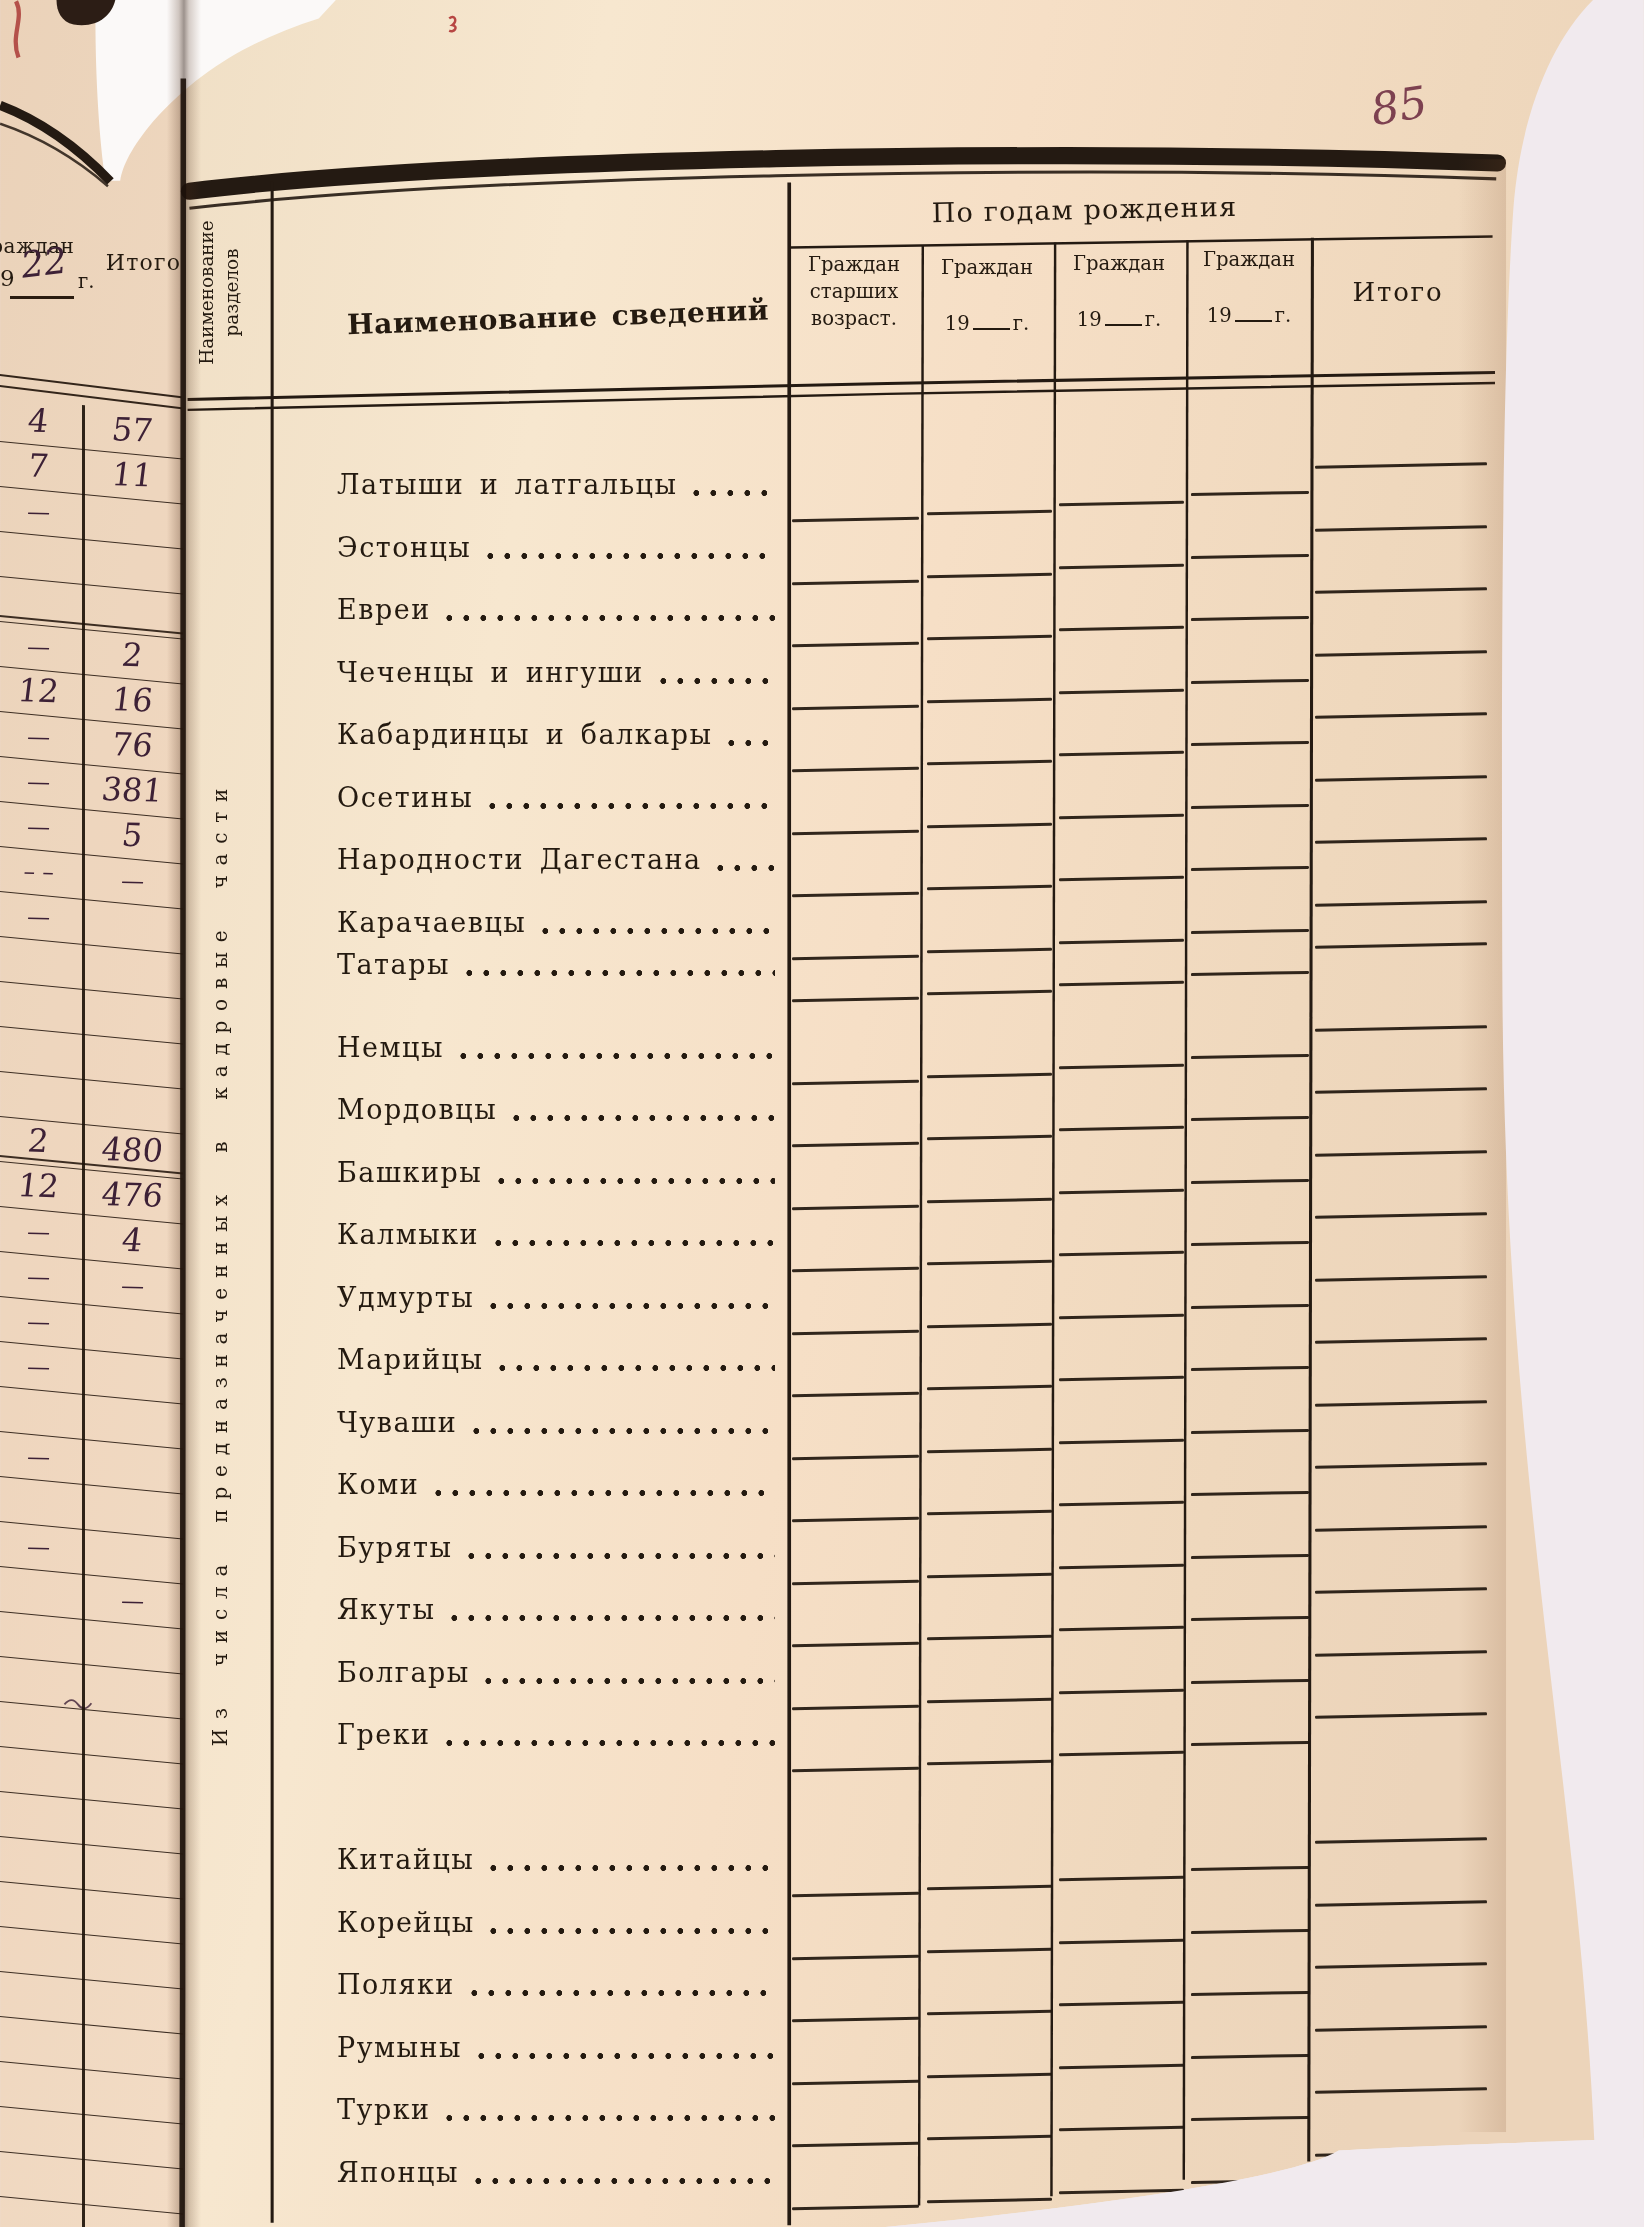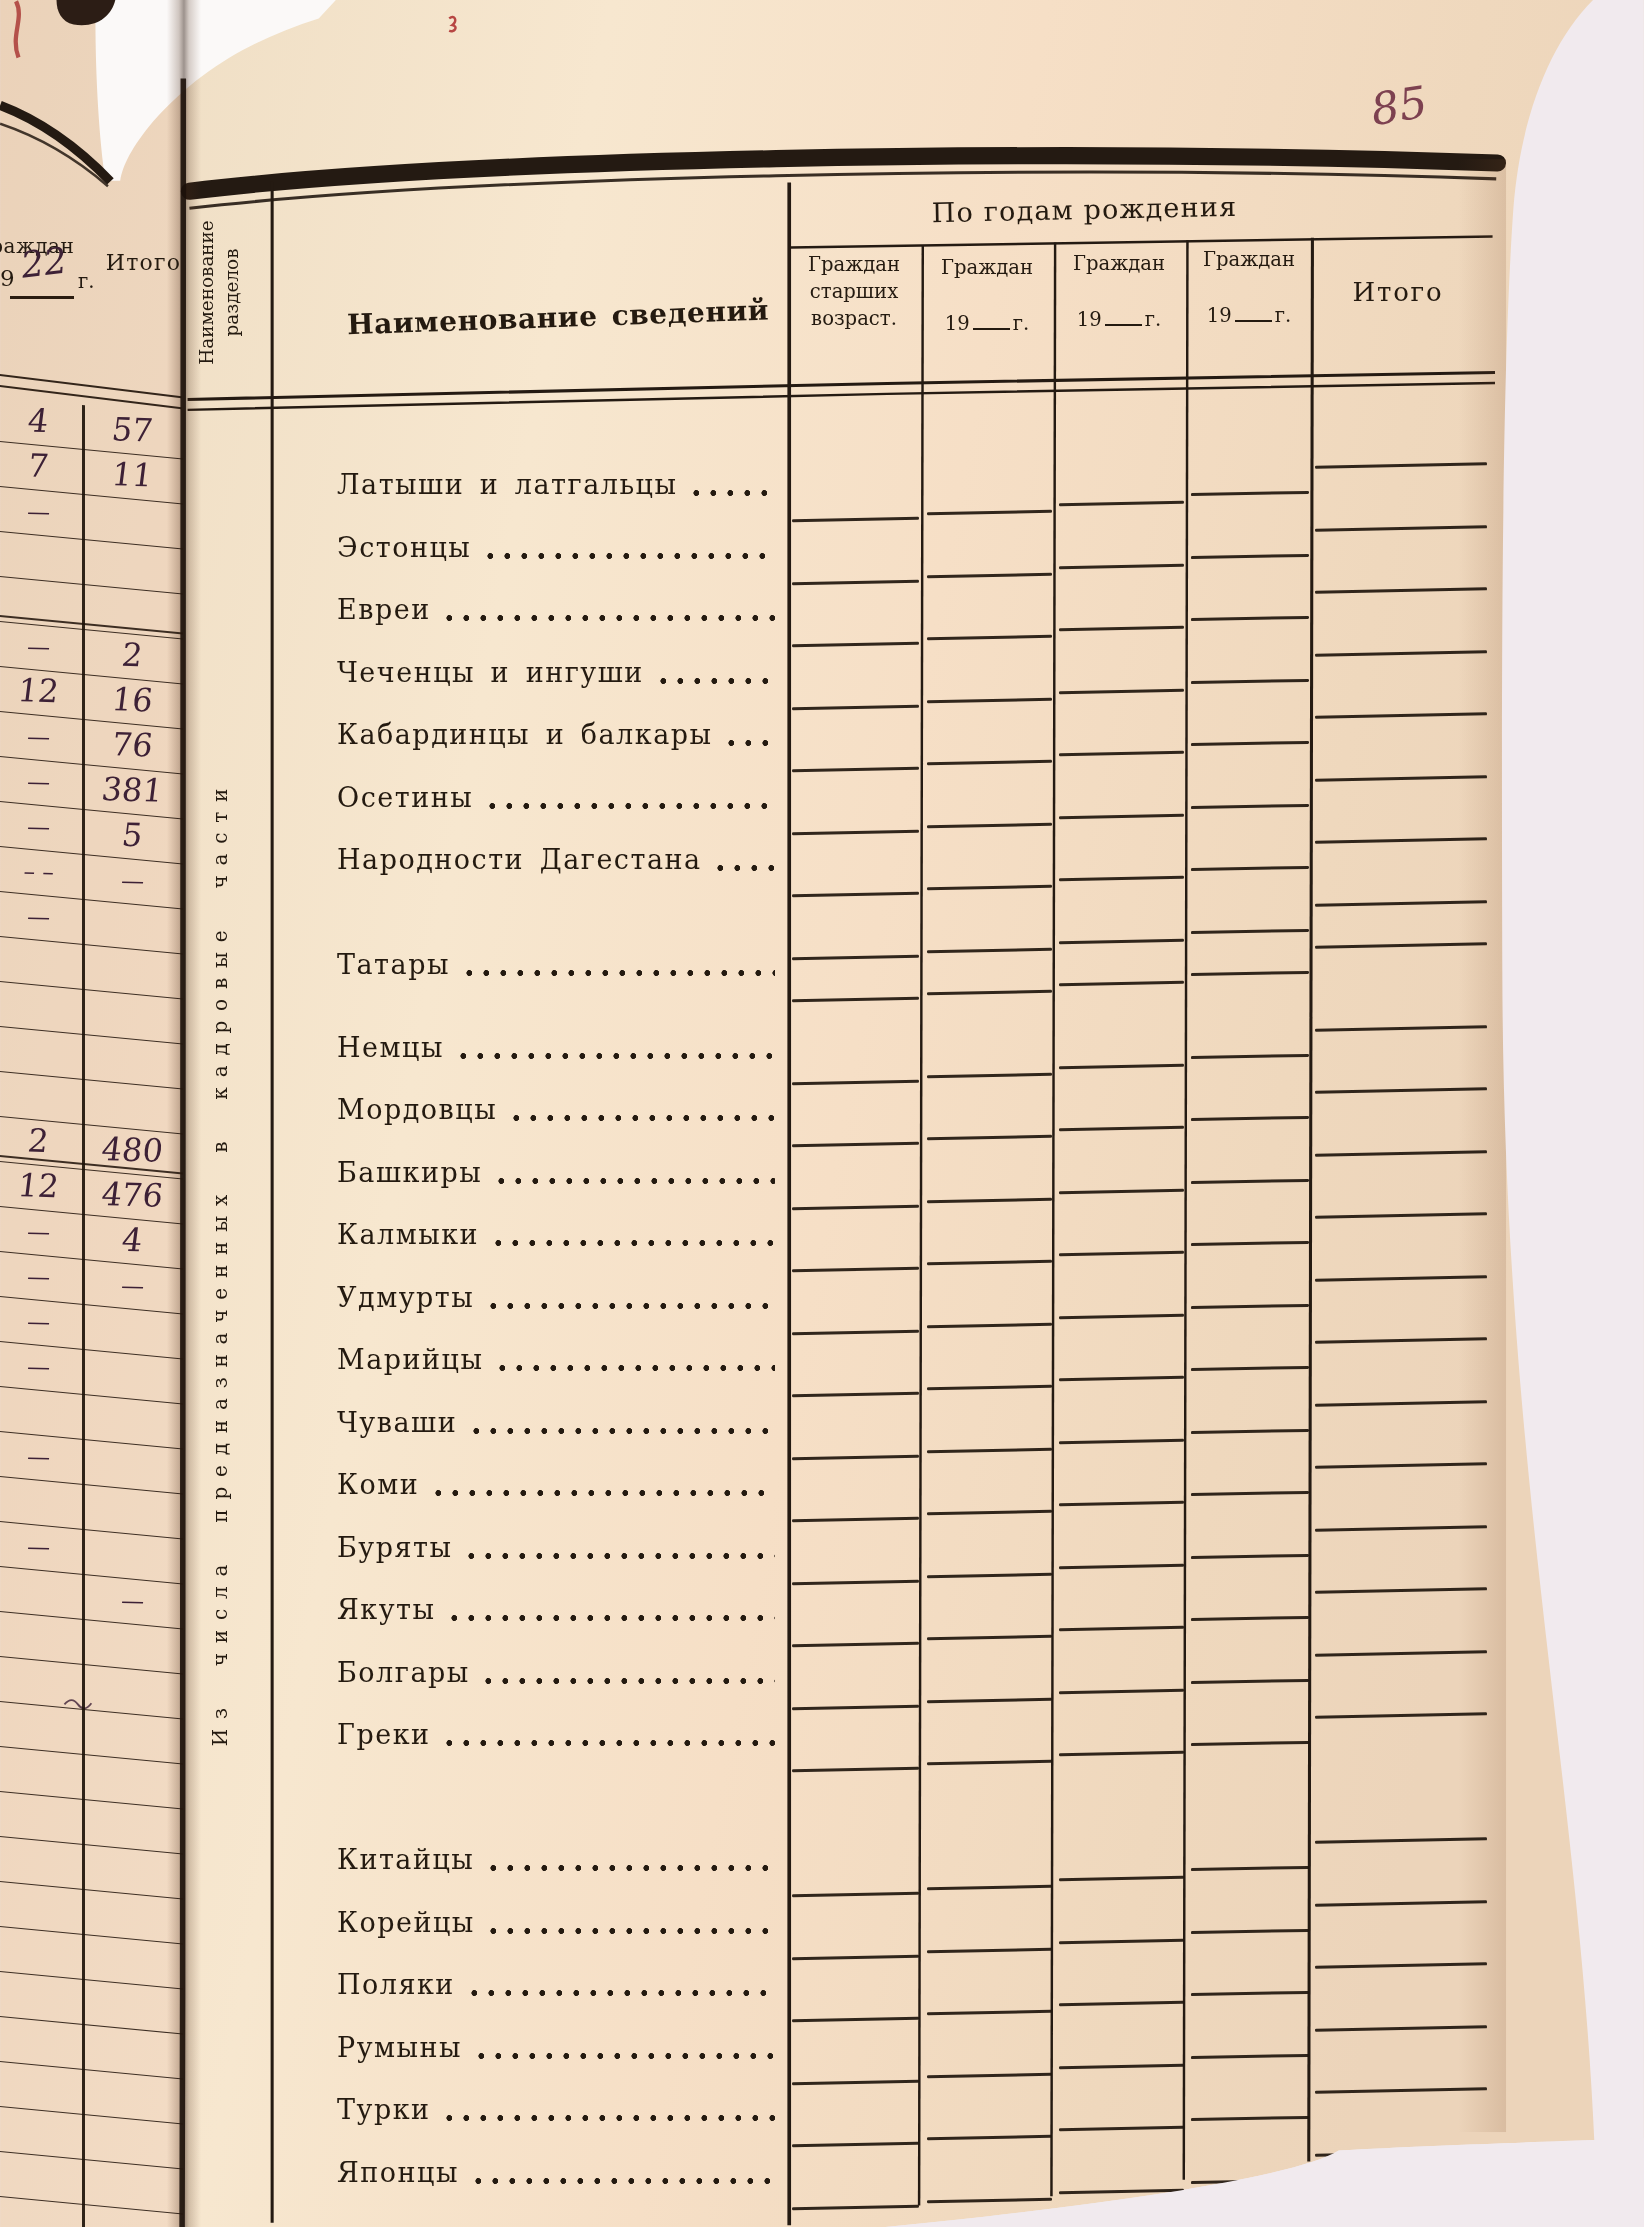--- a/index.html
+++ b/index.html
@@ -425,20 +425,24 @@
       <span class="nlabel">Народности Дагестана</span>
       <span class="leader"></span>
     </div>
     <div class="cl cl0" style="top: 66px;"></div>
     <div class="cl cl1" style="top: 59px;"></div>
     <div class="cl cl2" style="top: 50px;"></div>
     <div class="cl cl3" style="top: 40px;"></div>
     <div class="cl cl4" style="top: 12.3px;"></div>
   </div>
       <div class="nrow" style="top: 890px;">
+    <div class="rowhead">
+      <span class="nlabel">Карачаевцы</span>
+      <span class="leader"></span>
+    </div>
     <div class="cl cl0" style="top: 66px;"></div>
     <div class="cl cl1" style="top: 59px;"></div>
     <div class="cl cl2" style="top: 50px;"></div>
     <div class="cl cl3" style="top: 40px;"></div>
     <div class="cl cl4" style="top: 12.3px;"></div>
   </div>
       <div class="nrow" style="top: 932px;">
     <div class="rowhead">
       <span class="nlabel">Татары</span>
       <span class="leader"></span>

